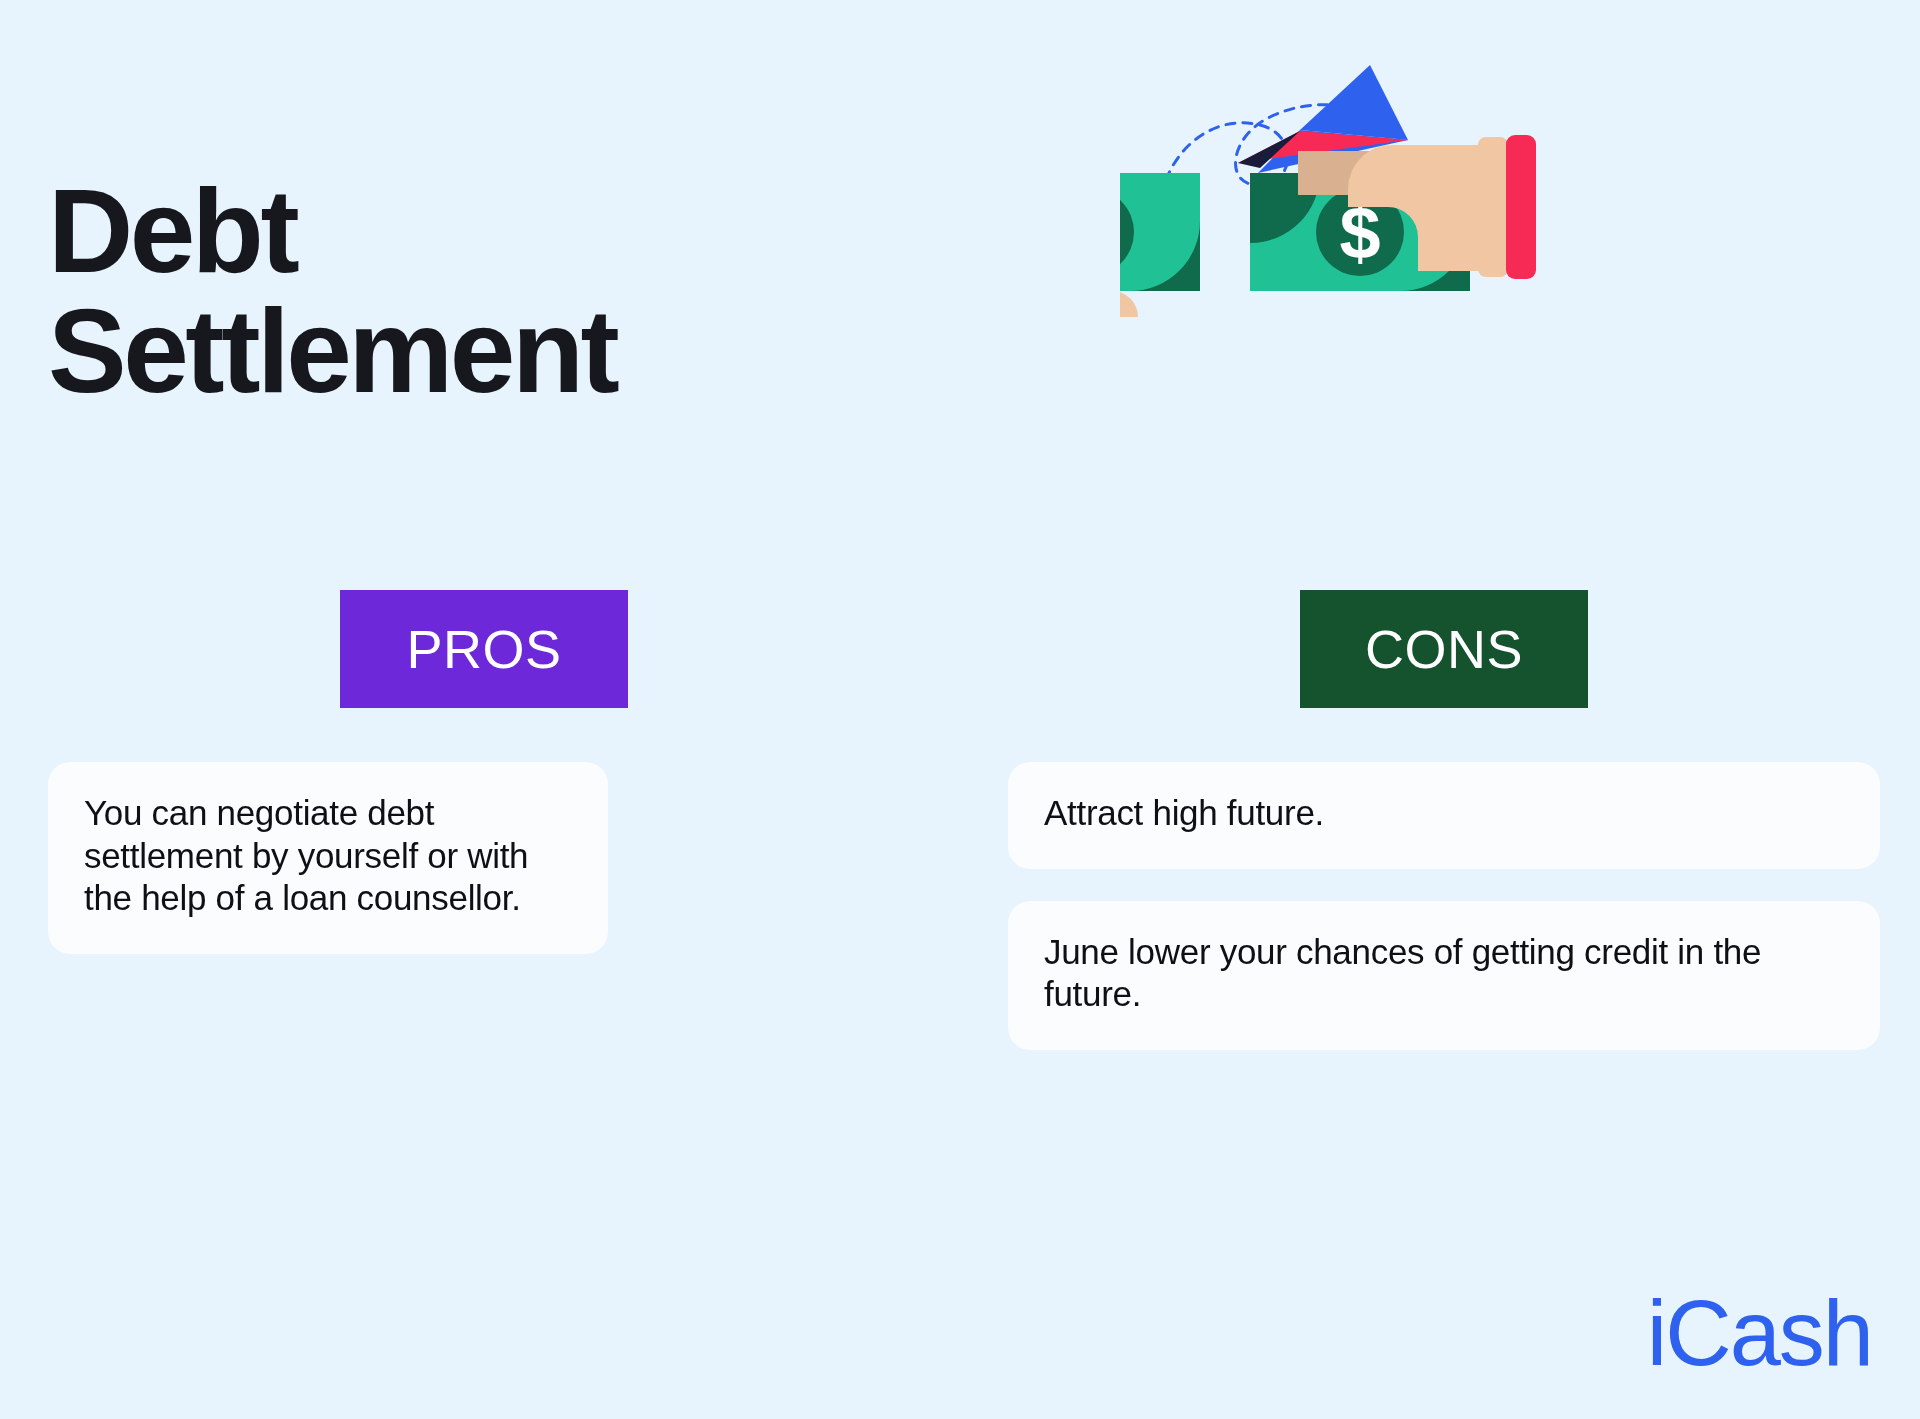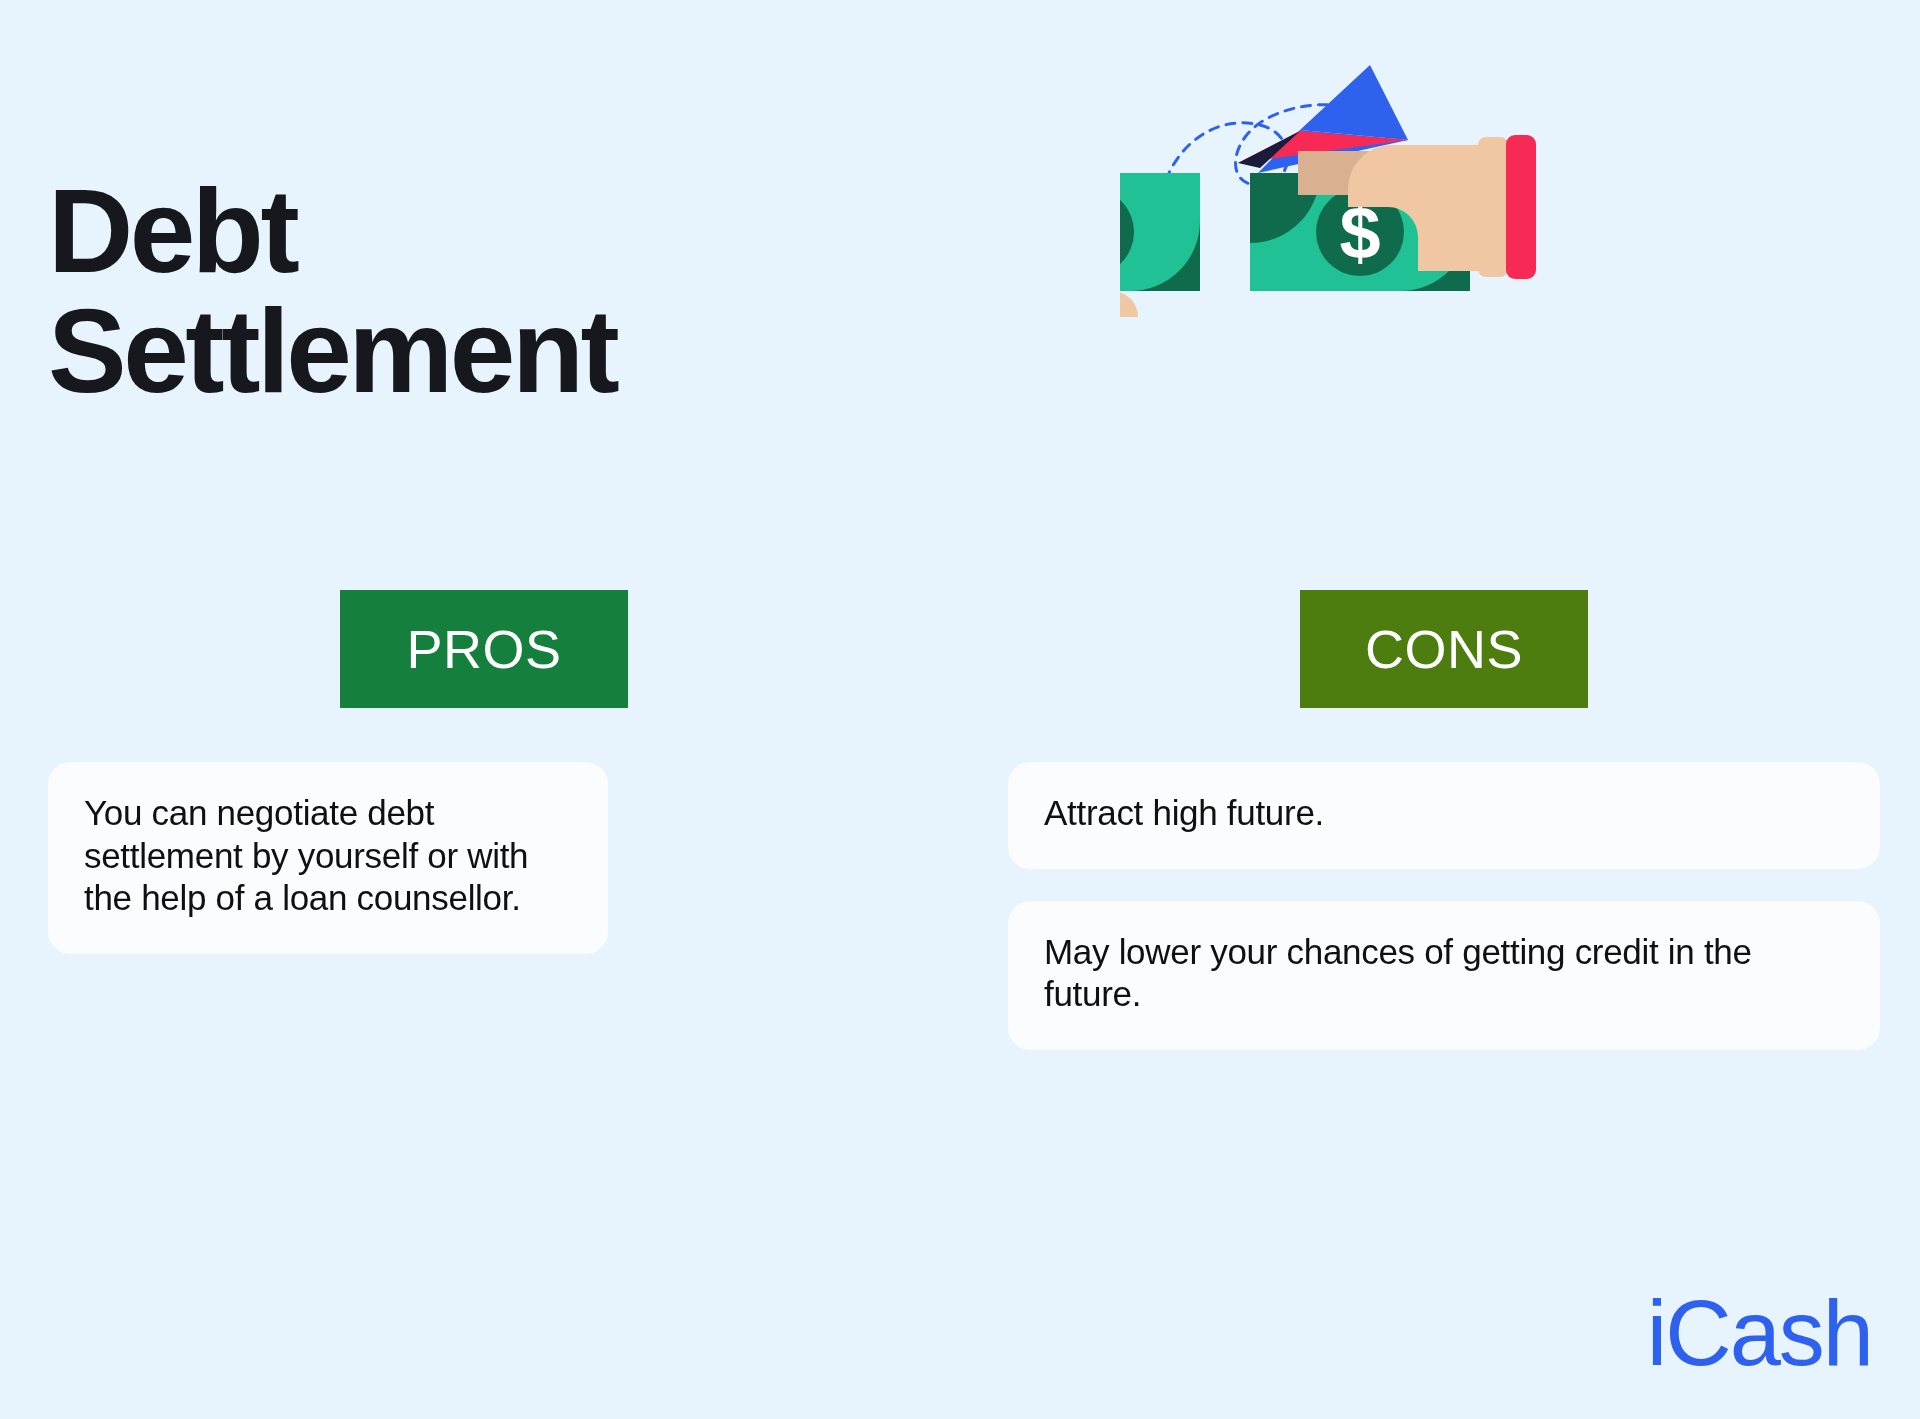--- a/index.html
+++ b/index.html
@@ -62,22 +62,22 @@
     height: 118px;
     margin: 0 auto 54px auto;
     color: #ffffff;
     font-size: 54px;
     font-weight: 400;
     letter-spacing: 0.5px;
     line-height: 118px;
     text-align: center;
     font-family: "Liberation Sans", sans-serif;
   }
-  .badge-pros { background: #15803d; }
-  .badge-cons { background: #4d7c0f; }
+  .badge-pros { background: #6d28d9; }
+  .badge-cons { background: #14532d; }
 
   .card {
     background: #fafcfe;
     border-radius: 22px;
     padding: 30px 36px 34px 36px;
     margin-bottom: 32px;
     font-size: 35px;
     line-height: 1.22;
     font-weight: 500;
     letter-spacing: -0.3px;
@@ -162,18 +162,18 @@
   </div>
 
   <div class="col col-pros">
     <div class="badge badge-pros">PROS</div>
     <div class="card card-pros">You can negotiate debt settlement by yourself or with the help of a loan counsellor.</div>
   </div>
 
   <div class="col col-cons">
     <div class="badge badge-cons">CONS</div>
     <div class="card card-cons">Attract high future.</div>
-    <div class="card card-cons">May lower your chances of getting credit in the future.</div>
+    <div class="card card-cons">June lower your chances of getting credit in the future.</div>
   </div>
 
   <div class="logo">iCash</div>
 
 </div>
 
 </body></html>

